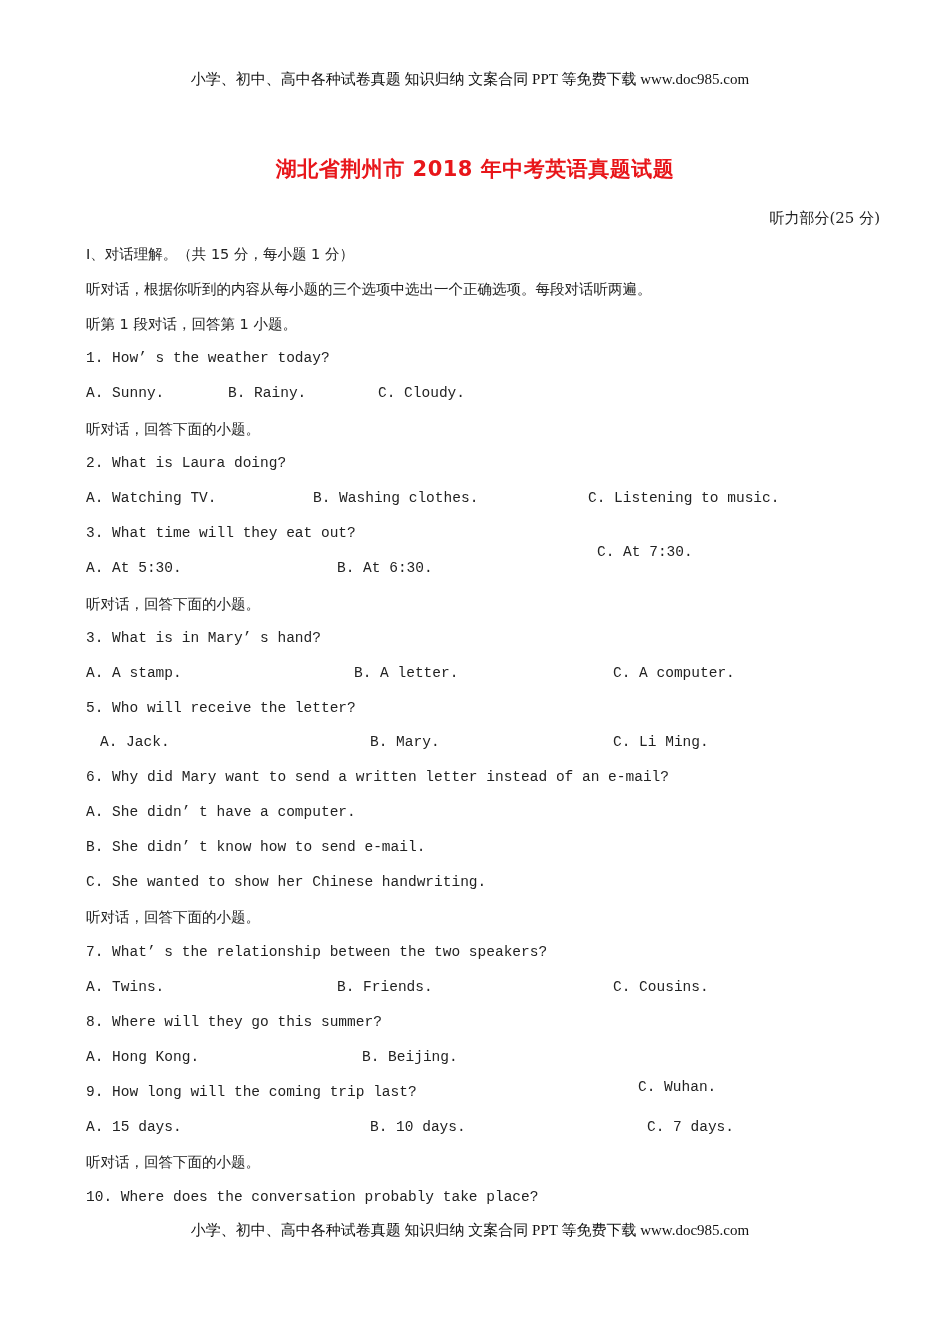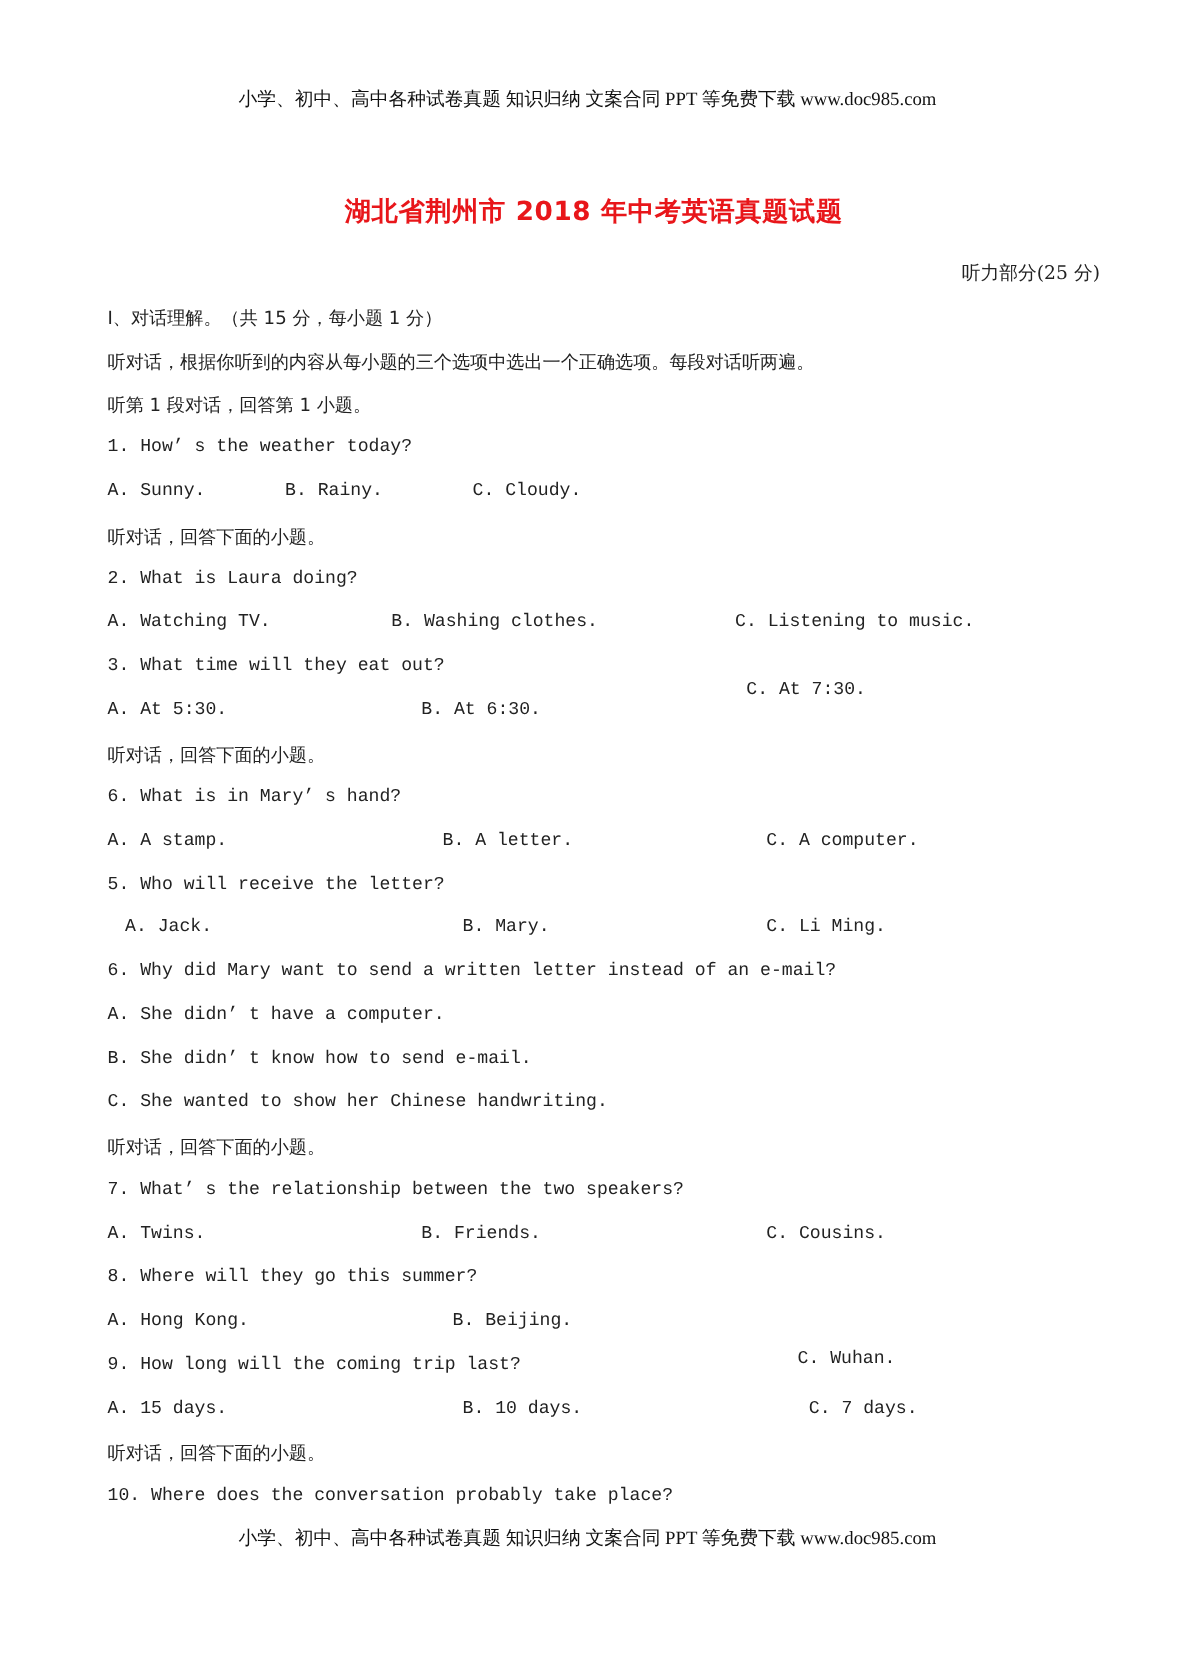--- a/index.html
+++ b/index.html
@@ -42,21 +42,21 @@
 <div class="opt" style="top:490px; left:313px;text-align:right;">B. Washing clothes.</div>
 <div class="opt" style="top:490px; left:588px;">C. Listening to music.</div>
 
 <div class="line" style="top:525px;">3. What time will they eat out?</div>
 <div class="opt" style="top:560px; left:86px;">A. At 5:30.</div>
 <div class="opt" style="top:560px; left:337px;">B. At 6:30.</div>
 <div class="opt" style="top:544px; left:597px;">C. At 7:30.</div>
 
 <div class="line cn" style="top:595px;">听对话，回答下面的小题。</div>
 
-<div class="line" style="top:630px;">6. What is in Mary’ s hand?</div>
+<div class="line" style="top:630px;">3. What is in Mary’ s hand?</div>
 <div class="opt" style="top:665px; left:86px;">A. A stamp.</div>
 <div class="opt" style="top:665px; left:354px;">B. A letter.</div>
 <div class="opt" style="top:665px; left:613px;">C. A computer.</div>
 
 <div class="line" style="top:700px;">5. Who will receive the letter?</div>
 <div class="opt" style="top:734px; left:100px;">A. Jack.</div>
 <div class="opt" style="top:734px; left:370px;">B. Mary.</div>
 <div class="opt" style="top:734px; left:613px;">C. Li Ming.</div>
 
 <div class="line" style="top:769px;">6. Why did Mary want to send a written letter instead of an e-mail?</div>

